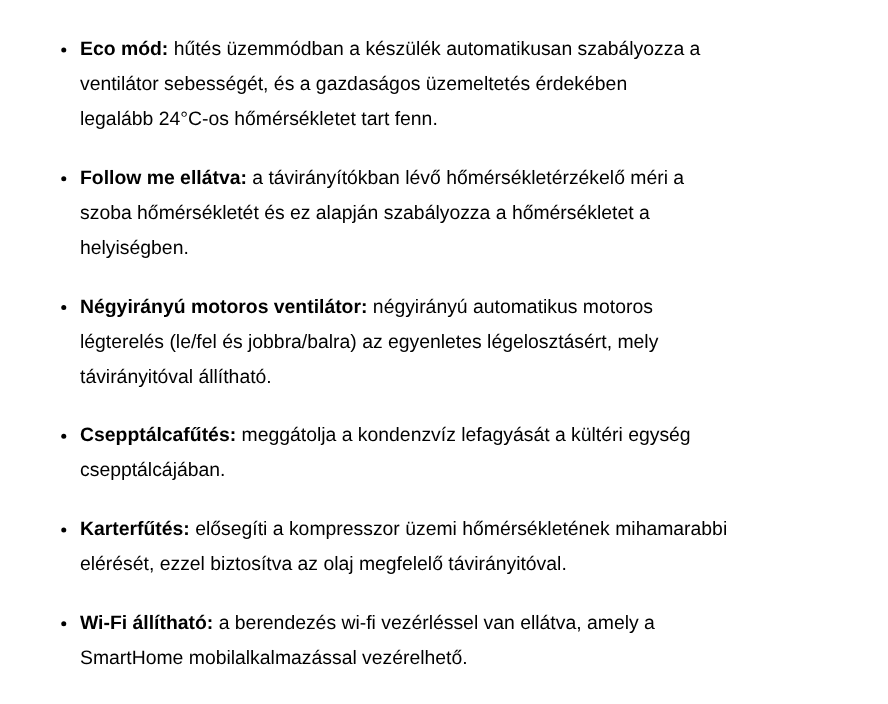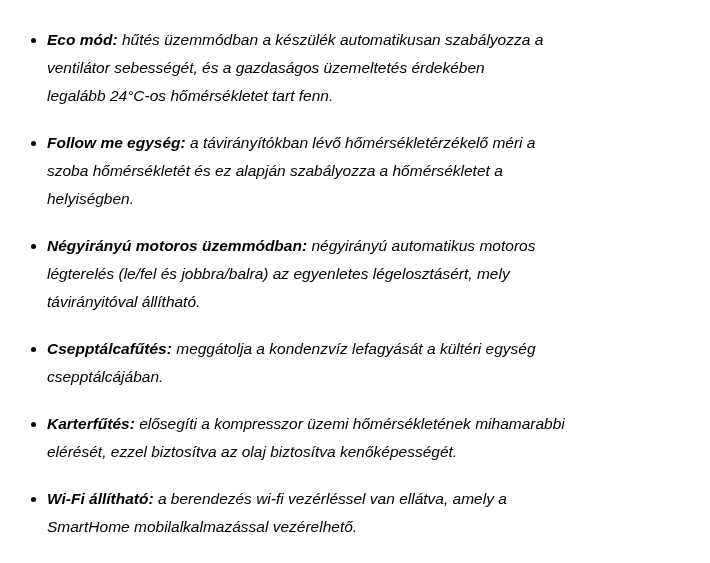--- a/index.html
+++ b/index.html
@@ -8,23 +8,22 @@
     background: #ffffff;
   }
   body {
     width: 710px;
     height: 563px;
     overflow: hidden;
     font-family: "Liberation Sans", "DejaVu Sans", sans-serif;
     color: #000000;
   }
   .features-wrap {
-    padding: 26px 5px 0 27px;
+    padding: 26px 5px 0 44px;
     box-sizing: border-box;
-    font-style: italic;
   }
   ul.features {
     margin: 0;
     padding: 0 0 0 20px;
     list-style: disc outside;
   }
   ul.features > li {
     font-size: 15.5px;
     line-height: 28px;
     margin: 0 0 19px 0;
@@ -48,43 +47,43 @@
   <ul class="features">
 
     <li class="feature">
       <span class="feature-label">Eco mód:</span>
       <span class="feature-desc">hűtés üzemmódban a készülék automatikusan szabályozza a
 ventilátor sebességét, és a gazdaságos üzemeltetés érdekében
 legalább 24°C-os hőmérsékletet tart fenn.</span>
     </li>
 
     <li class="feature">
-      <span class="feature-label">Follow me egység:</span>
+      <span class="feature-label">Follow me ellátva:</span>
       <span class="feature-desc">a távirányítókban lévő hőmérsékletérzékelő méri a
 szoba hőmérsékletét és ez alapján szabályozza a hőmérsékletet a
 helyiségben.</span>
     </li>
 
     <li class="feature">
-      <span class="feature-label">Négyirányú motoros üzemmódban:</span>
+      <span class="feature-label">Négyirányú motoros ventilátor:</span>
       <span class="feature-desc">négyirányú automatikus motoros
 légterelés (le/fel és jobbra/balra) az egyenletes légelosztásért, mely
 távirányitóval állítható.</span>
     </li>
 
     <li class="feature">
       <span class="feature-label">Csepptálcafűtés:</span>
       <span class="feature-desc">meggátolja a kondenzvíz lefagyását a kültéri egység
 csepptálcájában.</span>
     </li>
 
     <li class="feature">
       <span class="feature-label">Karterfűtés:</span>
       <span class="feature-desc">elősegíti a kompresszor üzemi hőmérsékletének mihamarabbi
-elérését, ezzel biztosítva az olaj biztosítva kenőképességét.</span>
+elérését, ezzel biztosítva az olaj megfelelő távirányitóval.</span>
     </li>
 
     <li class="feature">
       <span class="feature-label">Wi-Fi állítható:</span>
       <span class="feature-desc">a berendezés wi-fi vezérléssel van ellátva, amely a
 SmartHome mobilalkalmazással vezérelhető.</span>
     </li>
 
   </ul>
 </div>

